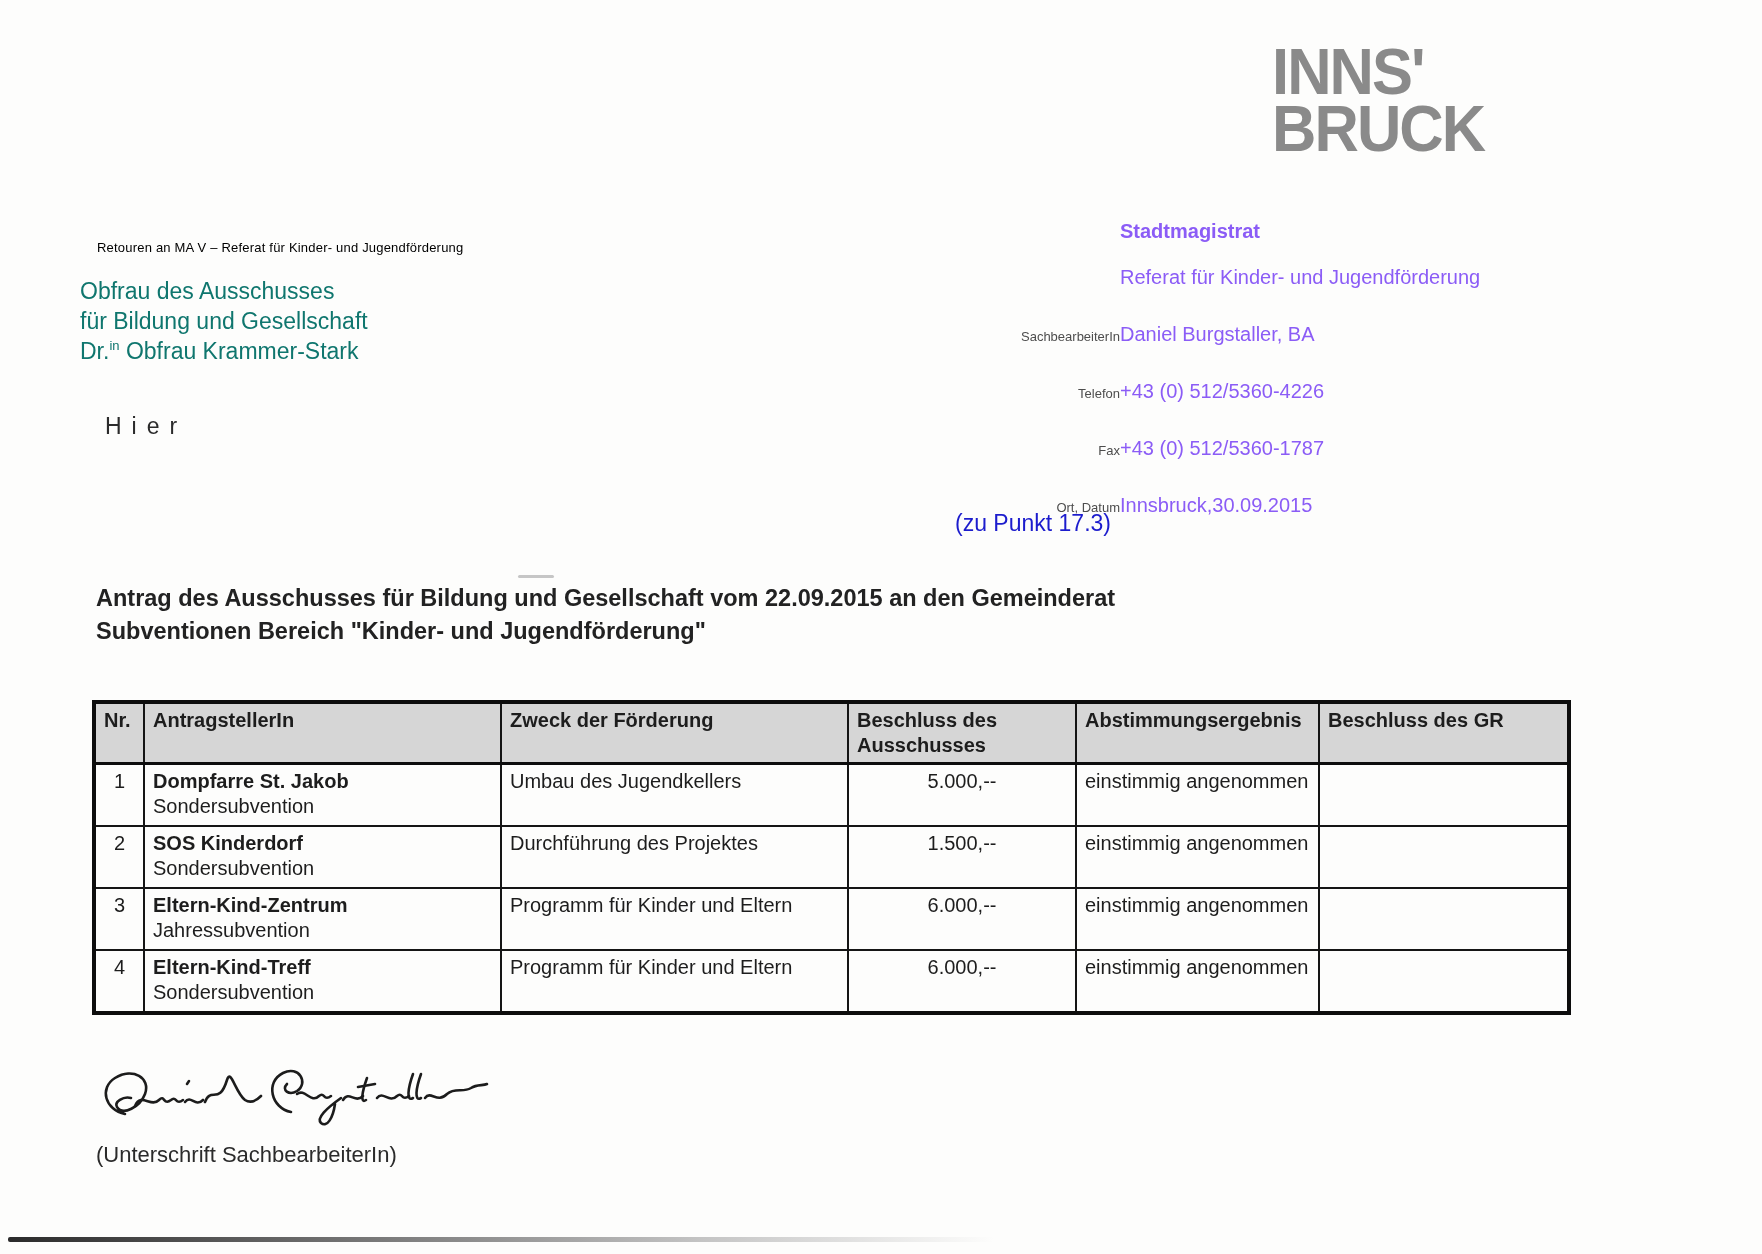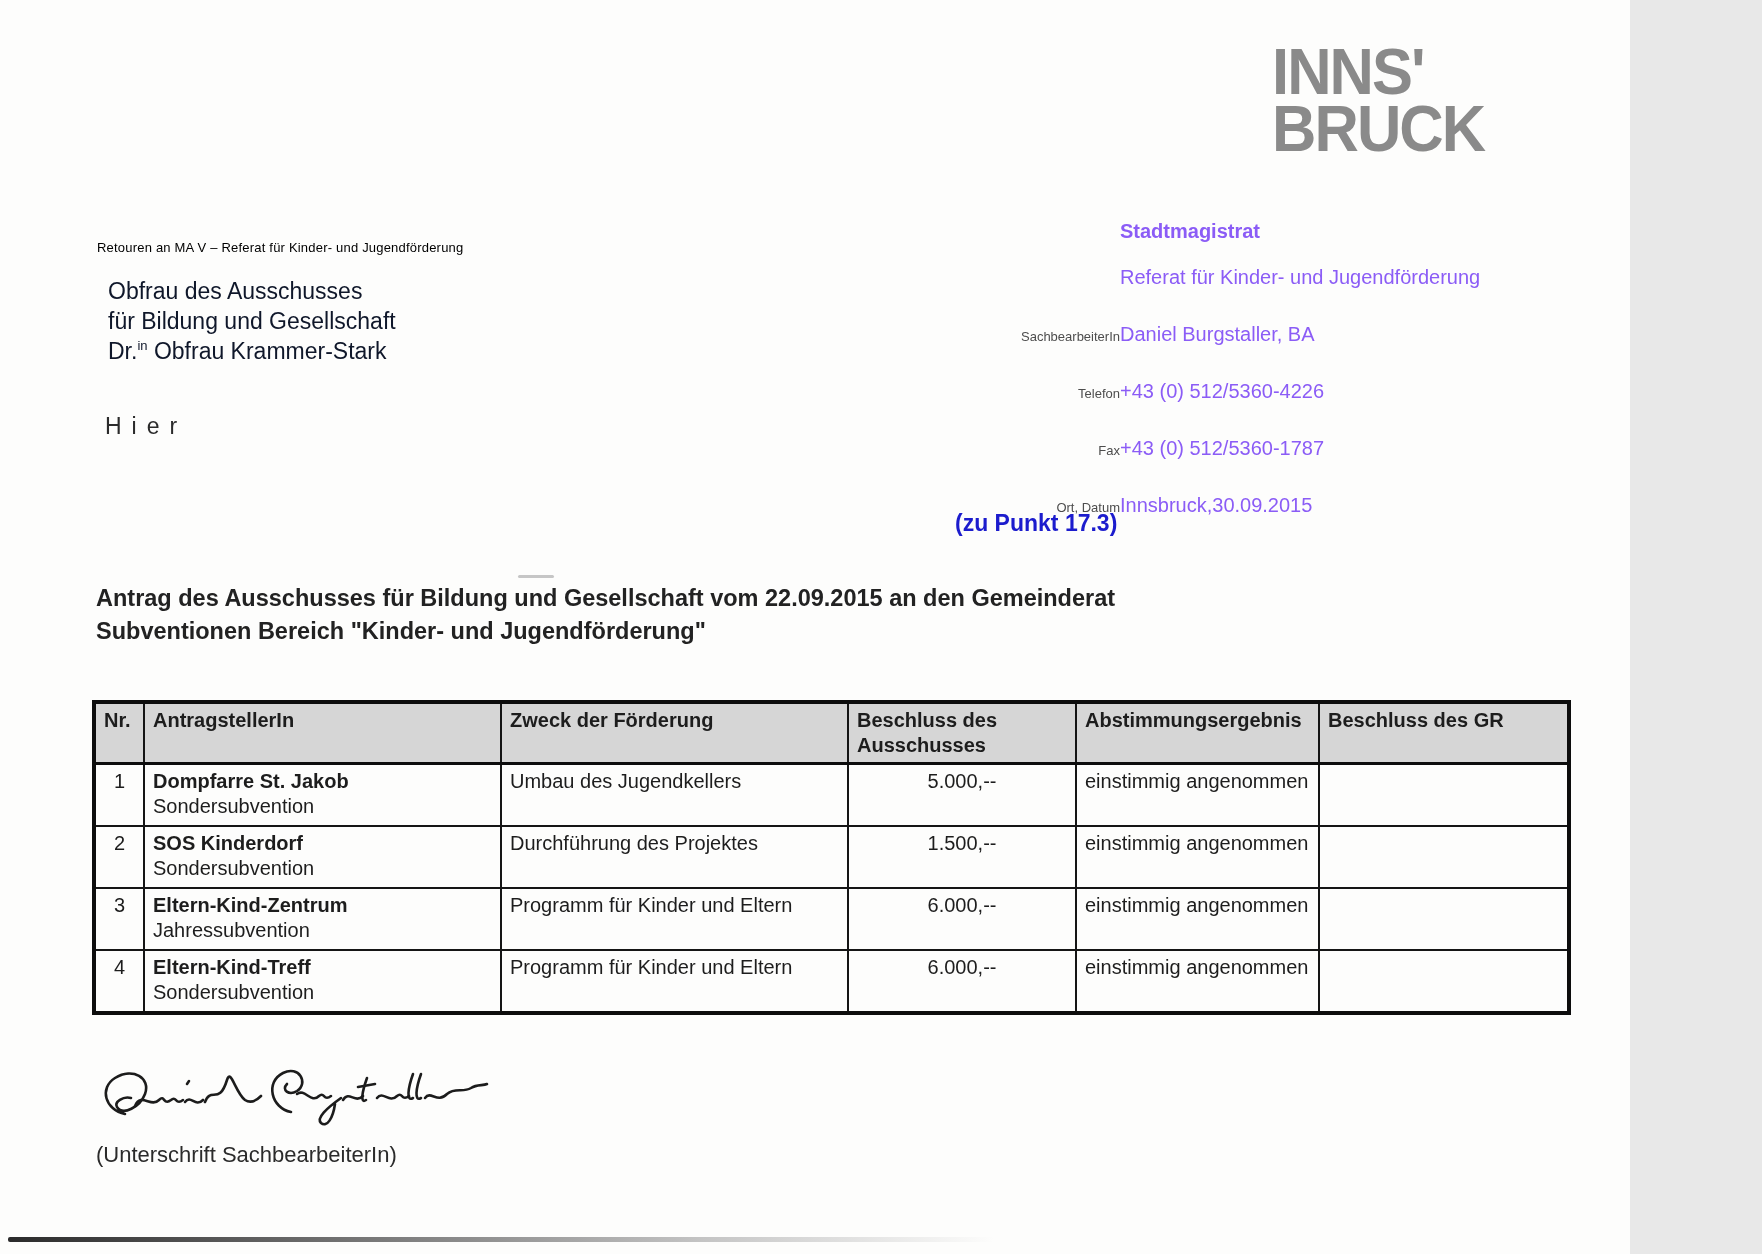--- a/index.html
+++ b/index.html
@@ -1,39 +1,39 @@
 <!DOCTYPE html>
 <html><head>
 <meta charset="utf-8">
 <style>
   html,body{margin:0;padding:0;background:#e8e8e8;}
   .page{
     position:relative;
-    width:1630px;height:1254px;
+    width:1762px;height:1254px;
     background:#fdfdfc;
     font-family:"Liberation Sans", sans-serif;
     color:#262626;
     overflow:hidden;
   }
   
   .logo{
     position:absolute;left:1272px;top:44px;
     font-weight:bold;font-size:64px;line-height:57px;
     letter-spacing:-2px;color:#8a8a8a;
     transform:scaleX(0.96);transform-origin:left top;
   }
   
   .return-line{
     position:absolute;left:97px;top:240px;
     font-size:13px;color:#000000;letter-spacing:.2px;
   }
   
   .recipient{
-    position:absolute;left:108px;top:276px;
-    font-size:23px;line-height:30px;color:#0f172a;
+    position:absolute;left:80px;top:276px;
+    font-size:23px;line-height:30px;color:#0f766e;
   }
   .recipient sup{font-size:13px;vertical-align:super;line-height:0;}
   .hier{
     position:absolute;left:105px;top:413px;
     font-size:23px;letter-spacing:10px;color:#2b2b2b;
   }
   
   .contact{
     position:absolute;left:955px;top:200px;width:580px;
     font-size:20px;color:#222;
@@ -43,21 +43,20 @@
     width:165px;text-align:right;flex:0 0 165px;
     font-size:13px;color:#4d4d4d;box-sizing:content-box;margin-top:38px;
   }
   .contact .val{font-size:20px;color:#8b5cf6;line-height:25px;}
   .contact .org{font-weight:bold;}
   .contact .row.spacer-sm{margin-top:2px;}
   
   .ref-note{
     position:absolute;left:955px;top:510px;
     font-size:23px;
-    font-weight:bold;
   }
   
   .subject{
     position:absolute;left:96px;top:582px;width:1250px;
     font-weight:bold;font-size:23.5px;line-height:33px;color:#222;
   }
   .scan-dash-top{
     position:absolute;left:518px;top:575px;width:36px;height:3px;
     background:#c6c6c6;border-radius:2px;
   }

